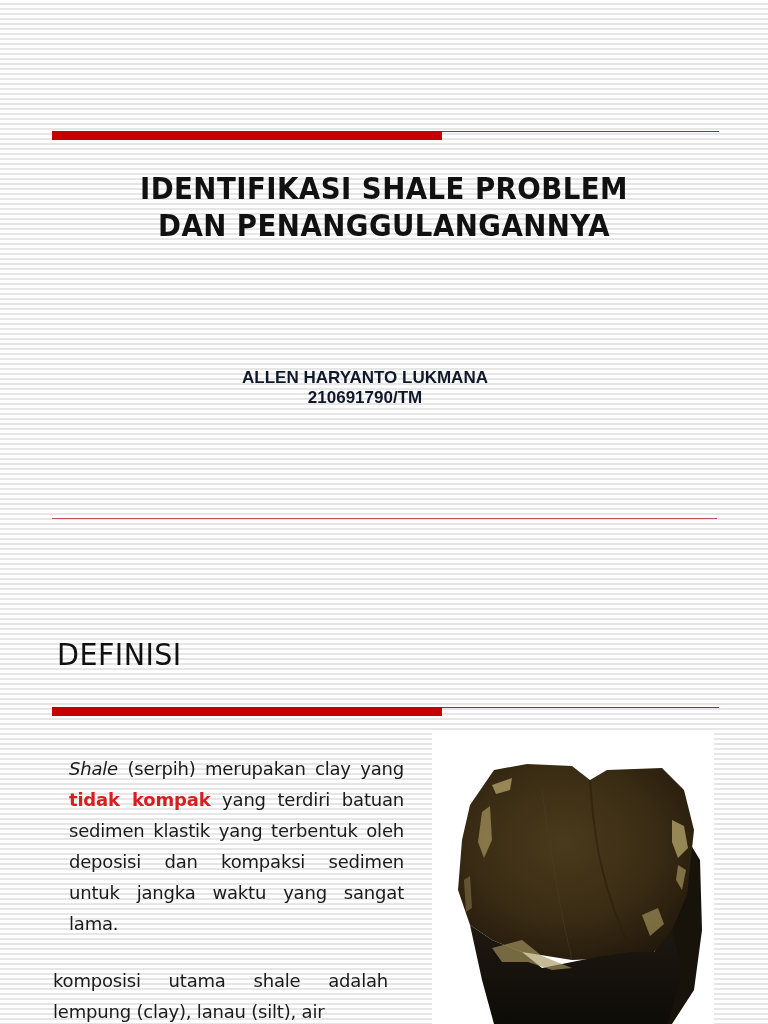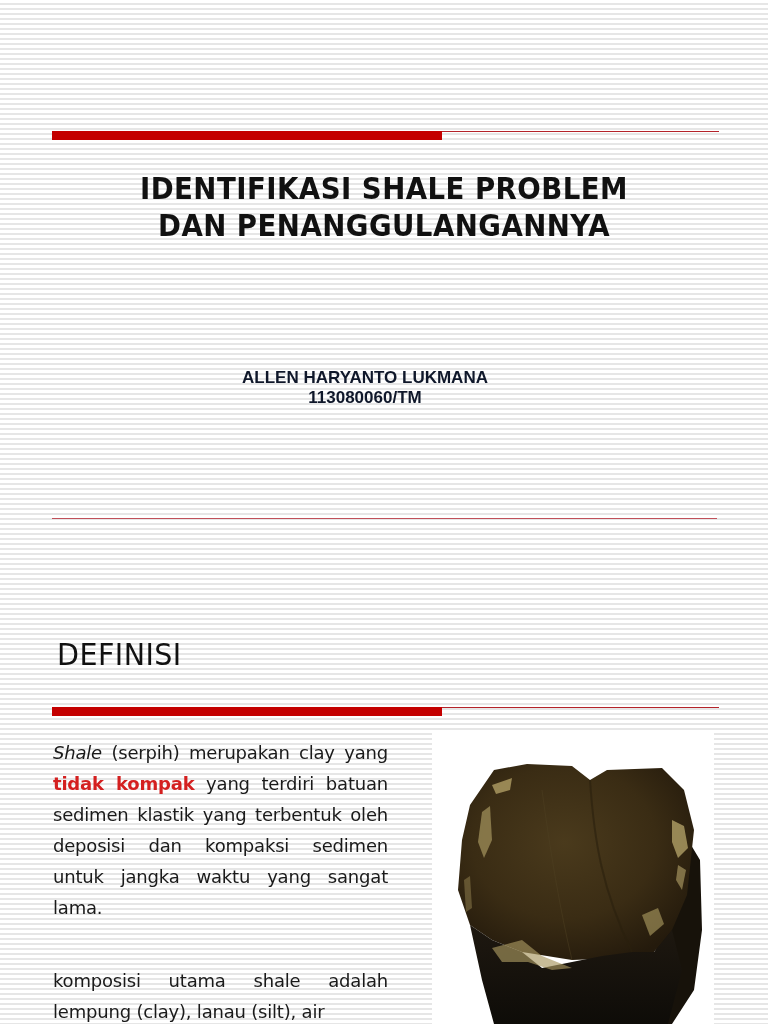--- a/index.html
+++ b/index.html
@@ -156,36 +156,36 @@
     <div class="thin"></div>
   </div>
 
   <div class="main-title">
     <div>IDENTIFIKASI SHALE PROBLEM</div>
     <div>DAN PENANGGULANGANNYA</div>
   </div>
 
   <div class="author-block">
     <div>ALLEN HARYANTO LUKMANA</div>
-    <div>113080060/TM</div>
+    <div>210691790/TM</div>
   </div>
 
   <div class="divider-line" style="top:518px;"></div>
 </section>
 
 <section class="slide slide-definition"></section>
 
 <div class="section-heading">DEFINISI</div>
 
 <div class="rule" style="top:707px;">
   <div class="thick"></div>
   <div class="thin"></div>
 </div>
 
-<p class="body-text para-1" style="margin:0;"><span class="ital">Shale</span><span> (serpih) merupakan clay yang </span><span class="hl">tidak kompak</span><span> yang terdiri batuan sedimen klastik yang terbentuk oleh deposisi dan kompaksi sedimen untuk jangka waktu yang sangat lama.</span></p>
+<p class="body-text para-1" style="margin:16px;"><span class="ital">Shale</span><span> (serpih) merupakan clay yang </span><span class="hl">tidak kompak</span><span> yang terdiri batuan sedimen klastik yang terbentuk oleh deposisi dan kompaksi sedimen untuk jangka waktu yang sangat lama.</span></p>
 
 <p class="body-text para-2" style="margin:0;">komposisi utama shale  adalah lempung (clay), lanau (silt), air</p>
 
 <div class="photo-frame">
   <svg width="282" height="294" viewBox="0 0 282 294">
     <defs>
       <radialGradient id="rockFace" cx="45%" cy="40%" r="65%">
         <stop offset="0%" stop-color="#4a3a1c"></stop>
         <stop offset="60%" stop-color="#3a2c14"></stop>
         <stop offset="100%" stop-color="#241a0c"></stop>

